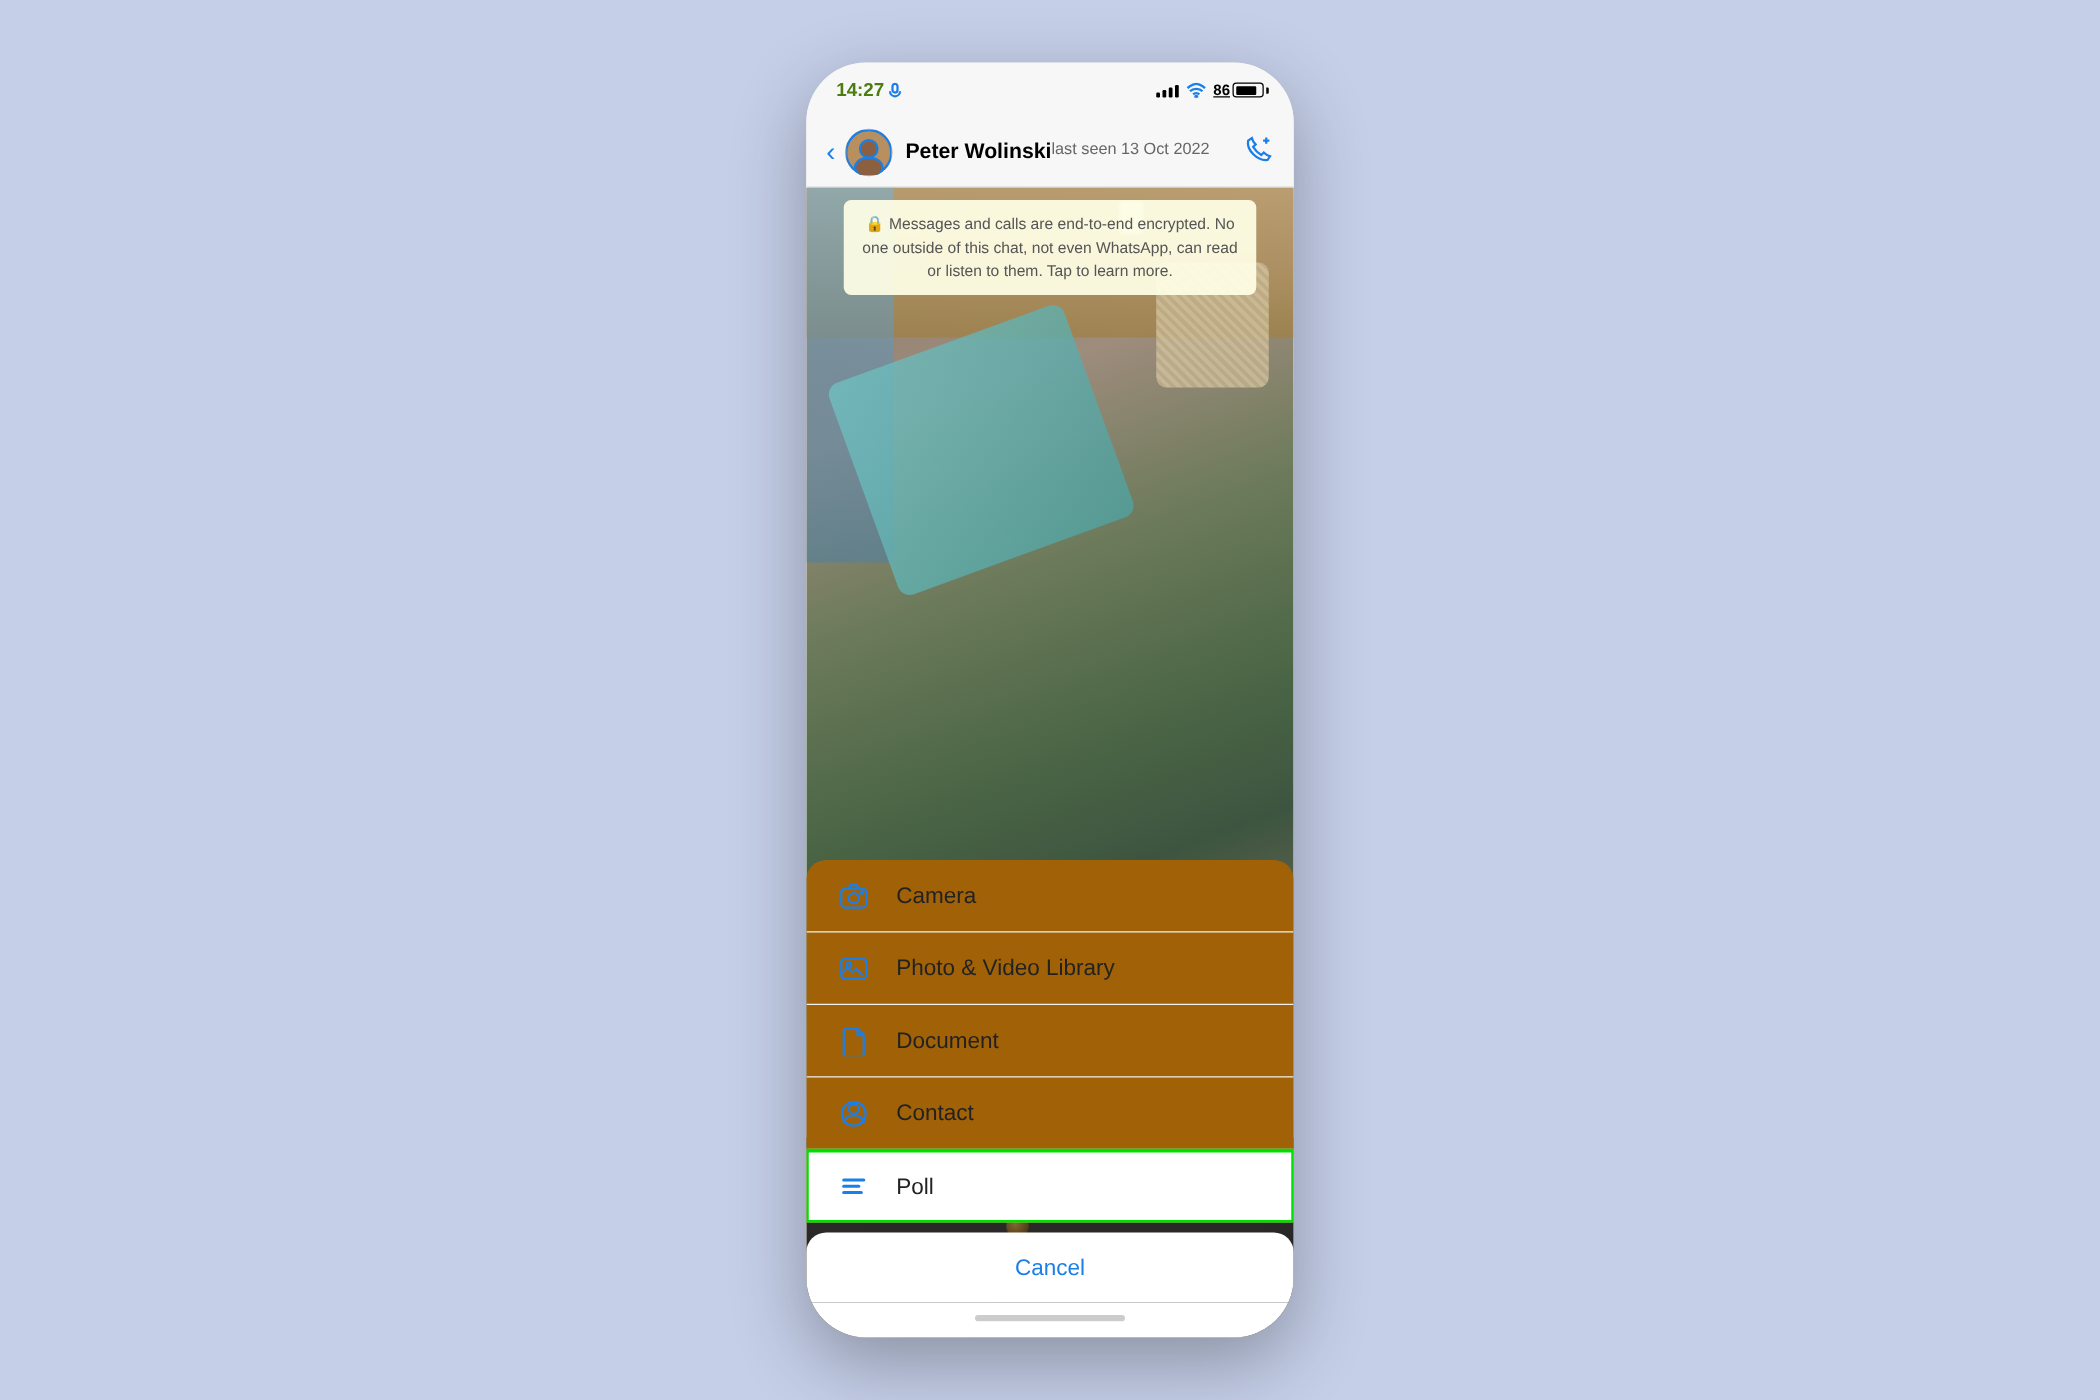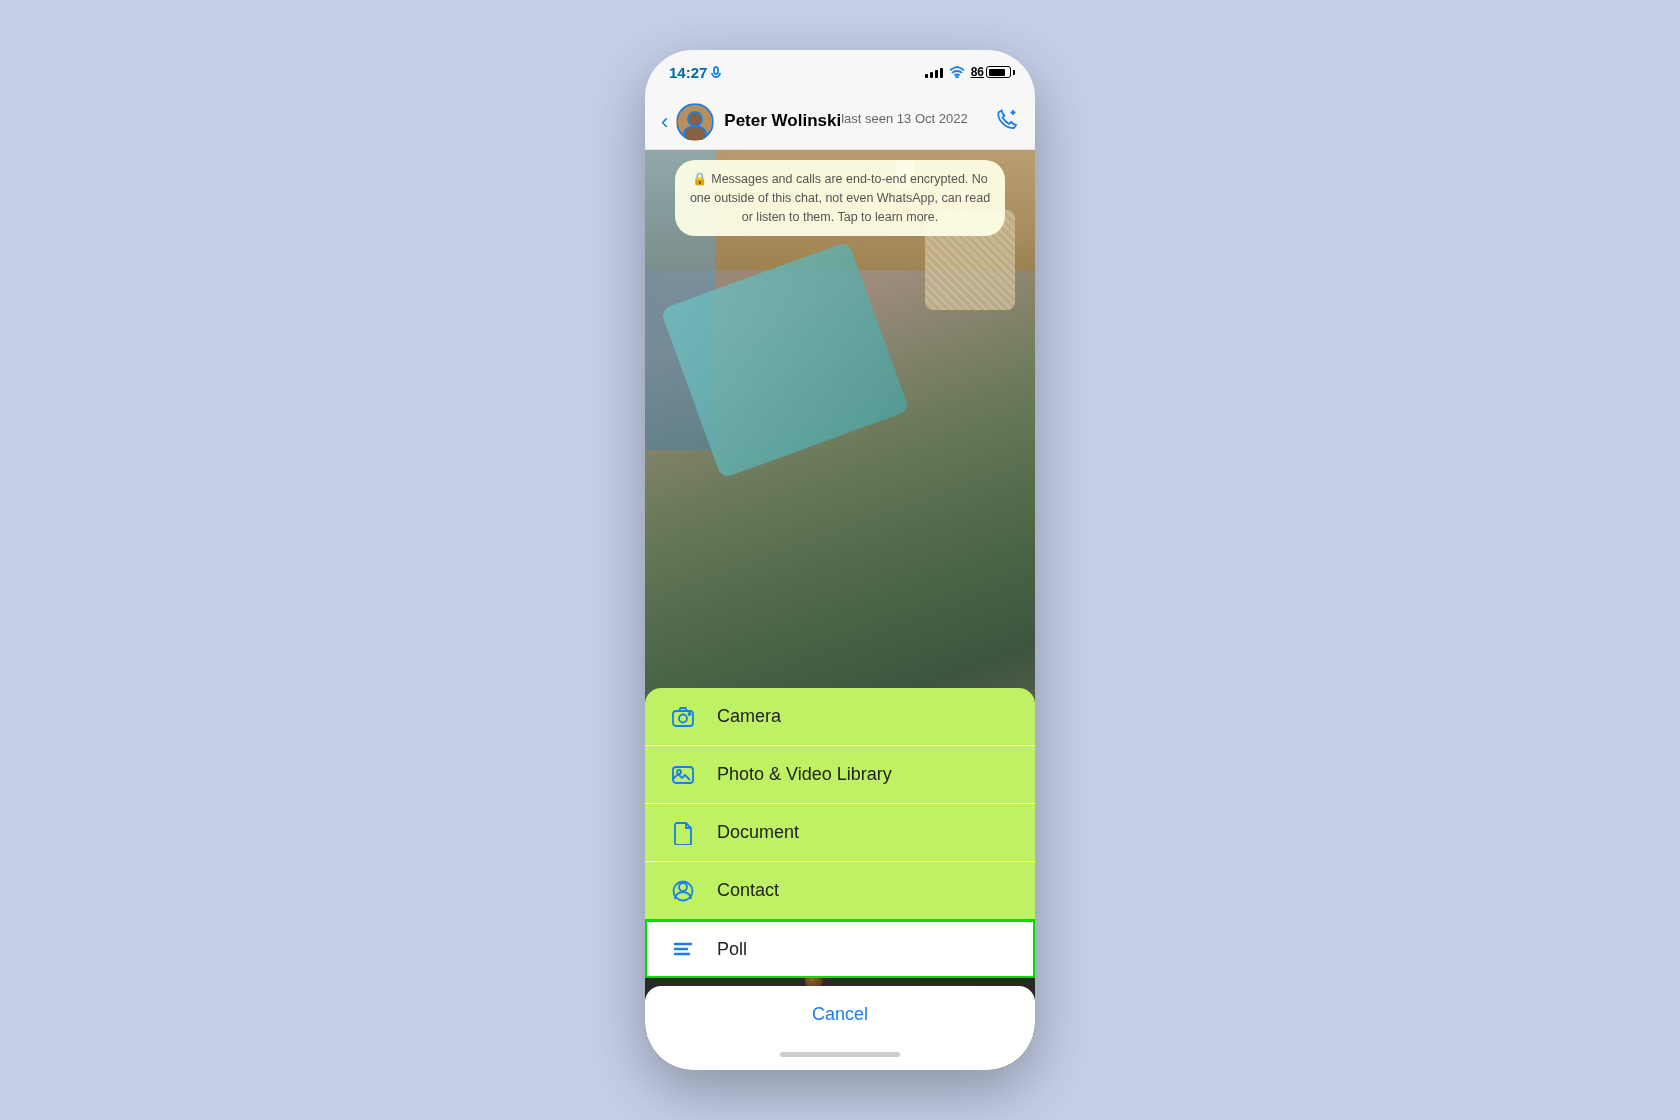--- a/index.html
+++ b/index.html
@@ -33,21 +33,21 @@
       display: flex;
       align-items: center;
       justify-content: space-between;
       padding: 0 20px 0 24px;
       flex-shrink: 0;
     }
 
     .status-time {
       font-size: 15px;
       font-weight: 600;
-      color: #0369a1;
+      color: #4d7c0f;
       display: flex;
       align-items: center;
       gap: 4px;
     }
 
     .status-icons {
       display: flex;
       align-items: center;
       gap: 6px;
     }
@@ -288,41 +288,41 @@
       background: rgba(255,255,255,0.75);
       backdrop-filter: blur(4px);
       padding: 4px 14px;
       border-radius: 12px;
       font-size: 13px;
       color: #333;
     }
 
     .encryption-bubble {
       background: rgba(255, 255, 230, 0.92);
-      border-radius: 20px;
+      border-radius: 6px;
       padding: 10px 14px;
       font-size: 12.5px;
       color: #555;
       line-height: 1.5;
       text-align: center;
       max-width: 90%;
       margin: 0 auto;
     }
 
     
     .bottom-sheet {
       position: absolute;
       bottom: 0;
       left: 0;
       right: 0;
       z-index: 10;
     }
 
     .action-sheet {
-      background: #bef264;
+      background: #a16207;
       border-radius: 16px 16px 0 0;
       overflow: hidden;
       margin: 0 0 0 0;
     }
 
     .action-item {
       display: flex;
       align-items: center;
       padding: 0 24px;
       height: 58px;

